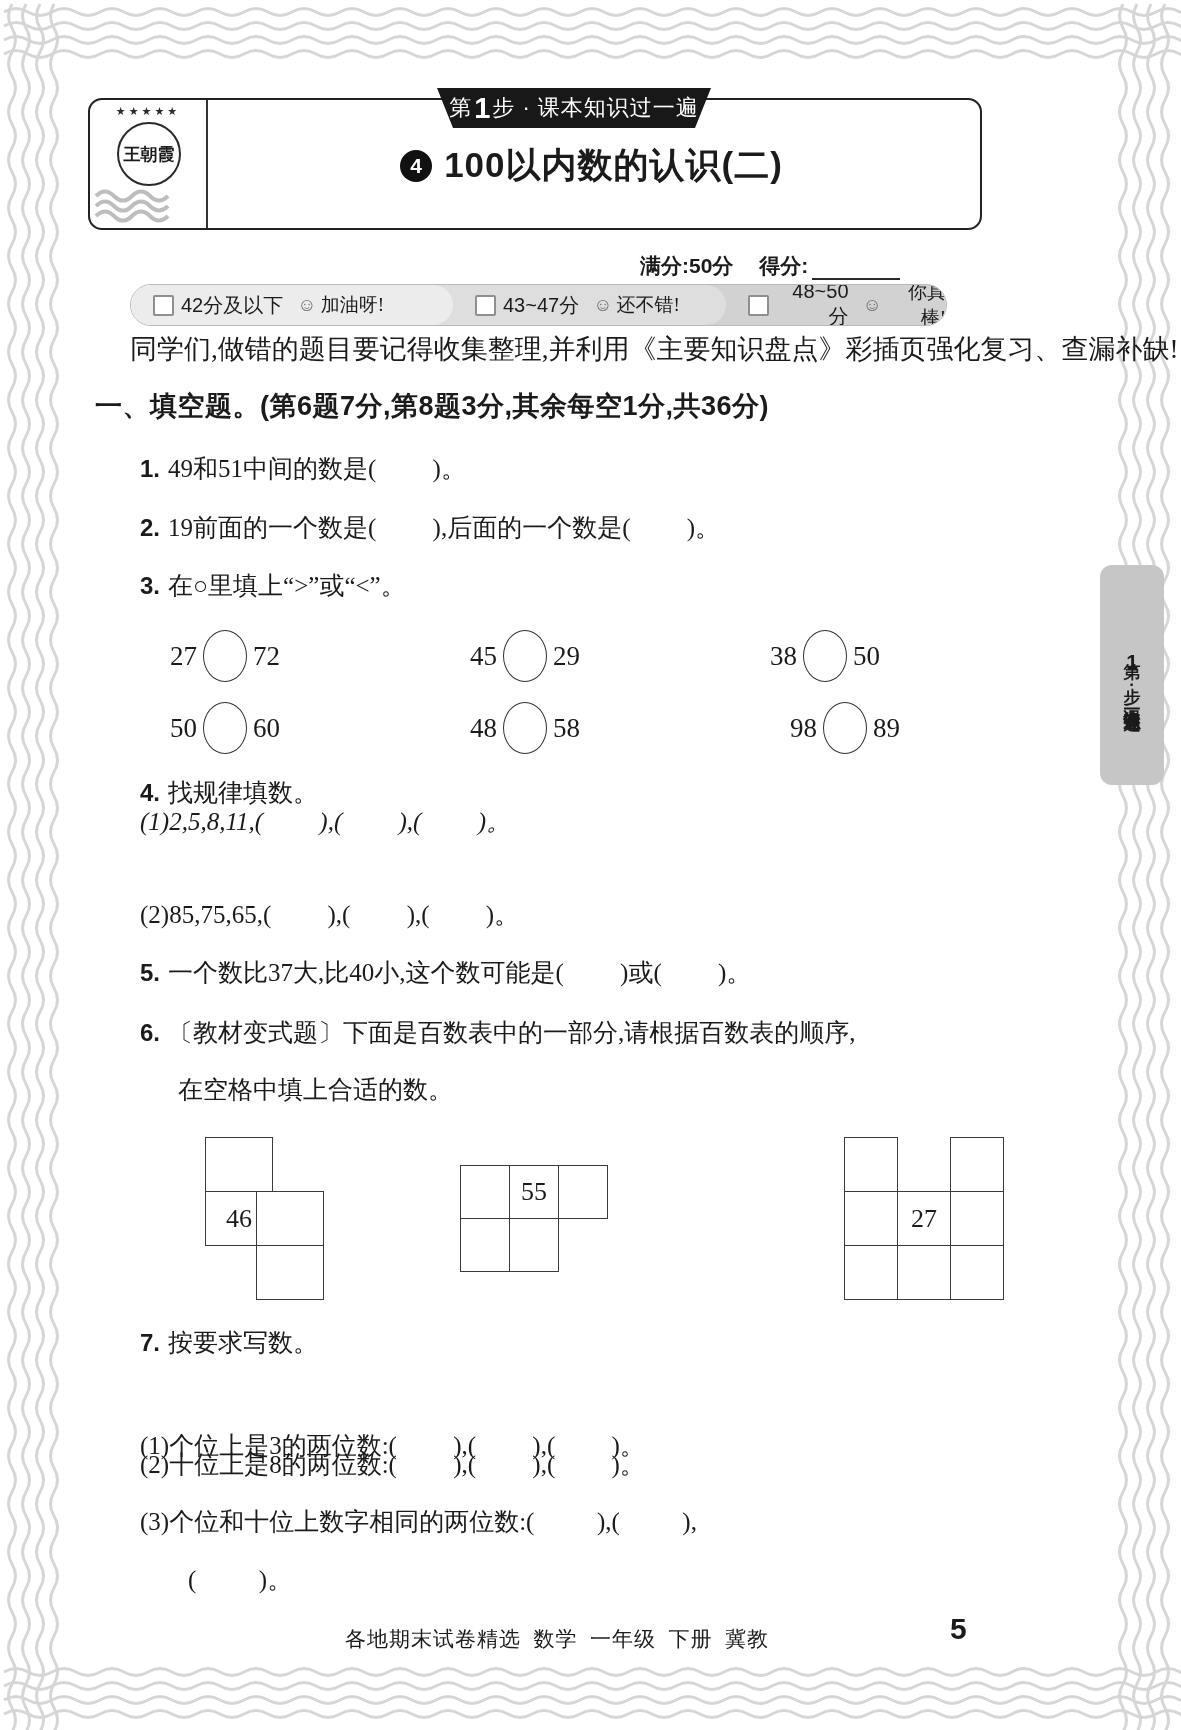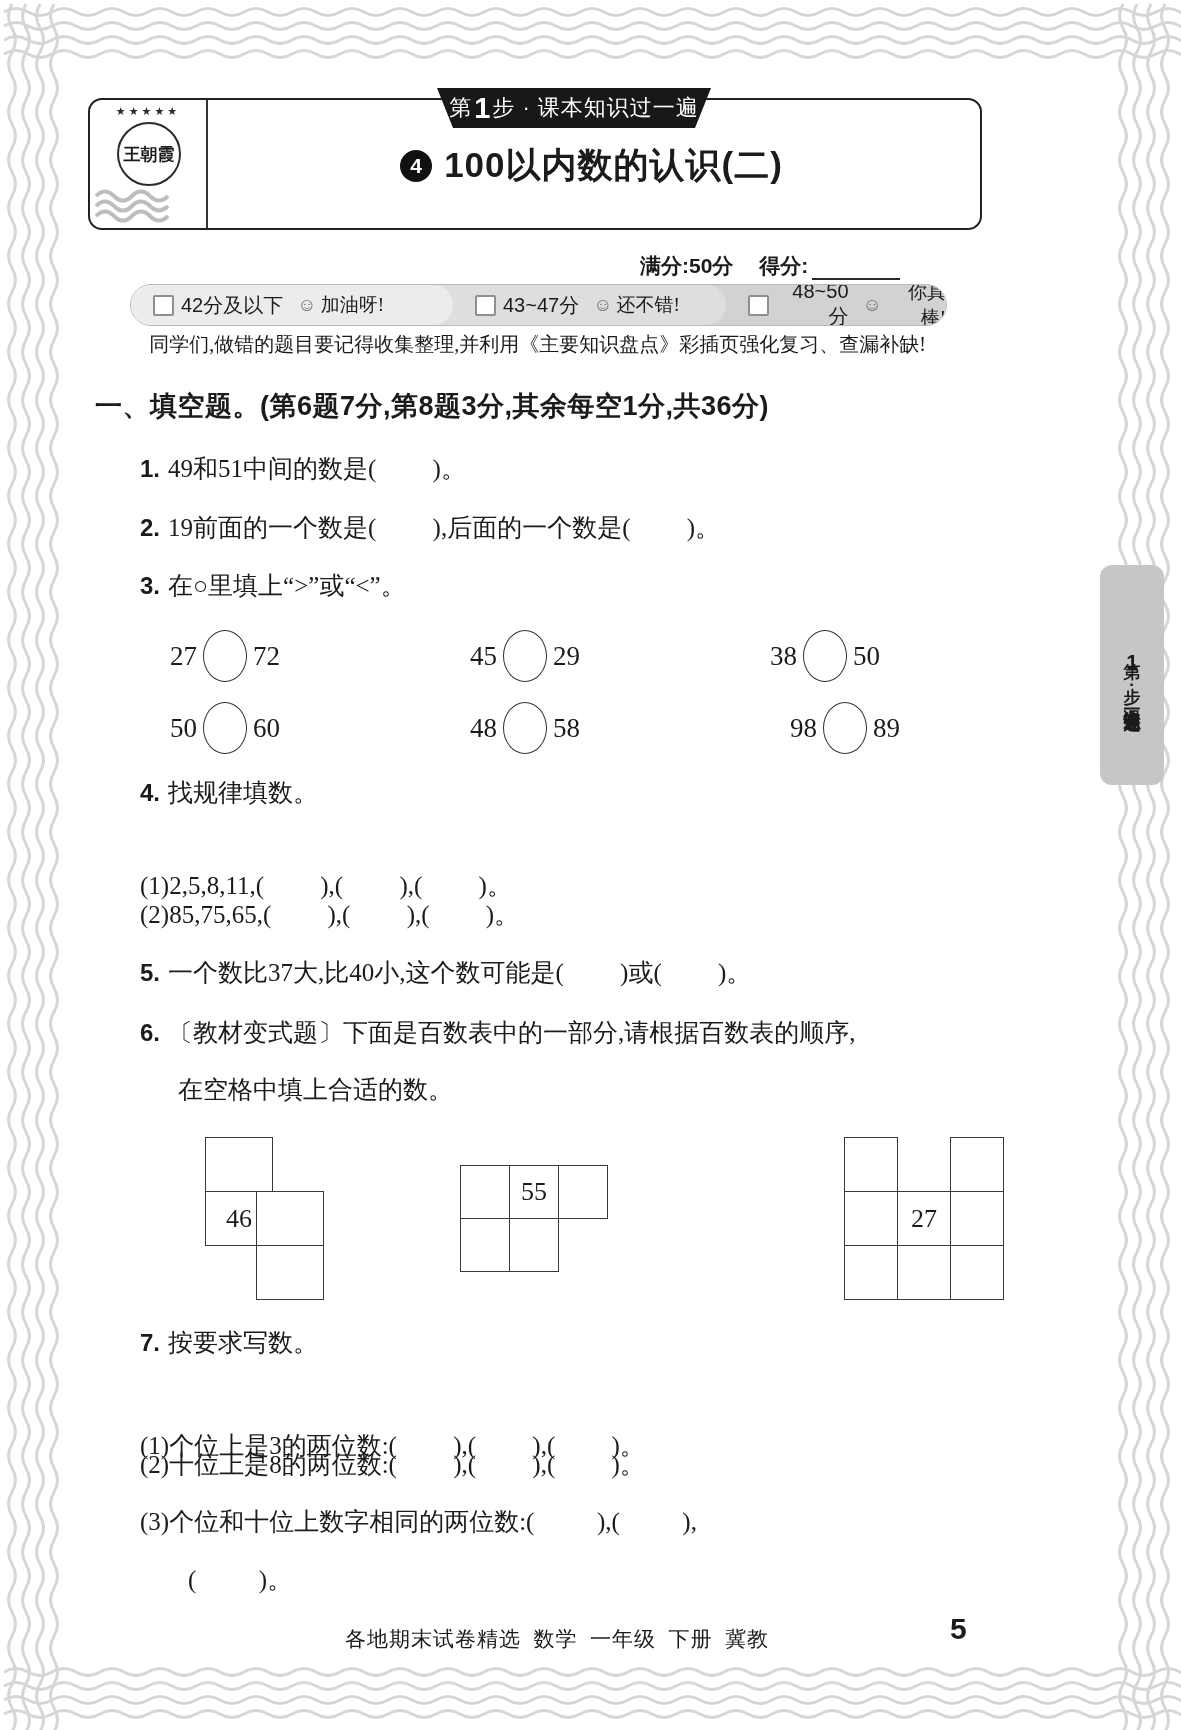--- a/index.html
+++ b/index.html
@@ -32,21 +32,21 @@
   .score-band{left:130px;top:284px;width:815px;height:40px;border:1px solid #b9b9b9;border-radius:21px;overflow:hidden;display:flex;}
   .seg{height:100%;display:flex;align-items:center;padding-left:22px;box-sizing:border-box;}
   .seg1{width:330px;background:#ececec;border-radius:0 20px 20px 0;z-index:3;}
   .seg2{width:300px;background:#dedede;border-radius:0 20px 20px 0;margin-left:-20px;padding-left:42px;z-index:2;}
   .seg3{width:245px;background:#d2d2d2;margin-left:-20px;padding-left:42px;z-index:1;text-align:right;}
   .cbx{width:17px;height:17px;background:#fff;border:2px solid #8f8f8f;border-radius:2px;margin-right:7px;flex:none;}
   .range{font-size:20px;}
   .face{font-size:19px;color:#6f6f6f;margin:0 4px 0 14px;}
   .remark{font-size:19px;}
 
-  .tip{left:130px;top:331px;width:815px;text-align:center;font-size:20px;white-space:pre;}
+  .tip{left:130px;top:331px;width:815px;text-align:center;font-size:27px;white-space:pre;}
 
   .heading{left:95px;top:388px;font-size:27px;font-weight:bold;letter-spacing:0.5px;}
 
   .qnum{font-weight:bold;font-size:24px;font-family:"Liberation Sans","DejaVu Sans",sans-serif;}
   .qtext{font-size:25px;white-space:pre;}
   .qline{display:flex;align-items:baseline;gap:8px;}
 
   
   .cmp{display:flex;align-items:center;gap:6px;}
   .cmp .num{font-size:27px;}
@@ -184,21 +184,21 @@
   <div class="abs cmp serif" style="left:770px;top:702px;margin-left:20px;">
     <span class="num">98</span>
     <span class="cmp-circle"></span>
     <span class="num">89</span>
   </div>
 
   <div class="abs qline" style="left:140px;top:776px;">
     <span class="qnum">4.</span>
     <span class="qtext serif">找规律填数。</span>
   </div>
-  <div class="abs qtext serif" style="left:140px;top:869px;">(1)2,5,8,11,(         ),(         ),(         )。</div>
+  <div class="abs qtext serif" style="left:140px;top:805px;font-style:italic;">(1)2,5,8,11,(         ),(         ),(         )。</div>
   <div class="abs qtext serif" style="left:140px;top:898px;">(2)85,75,65,(         ),(         ),(         )。</div>
 
   <div class="abs qline" style="left:140px;top:956px;">
     <span class="qnum">5.</span>
     <span class="qtext serif">一个数比37大,比40小,这个数可能是(         )或(         )。</span>
   </div>
 
   <div class="abs qline" style="left:140px;top:1016px;">
     <span class="qnum">6.</span>
     <span class="qtext serif">〔教材变式题〕下面是百数表中的一部分,请根据百数表的顺序,</span>

